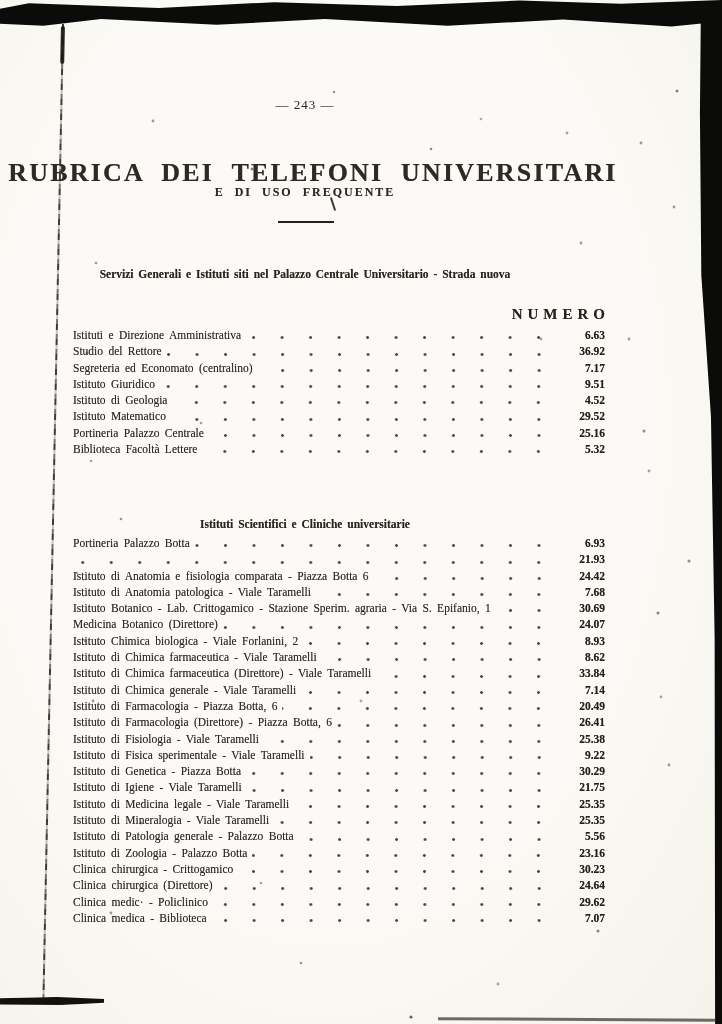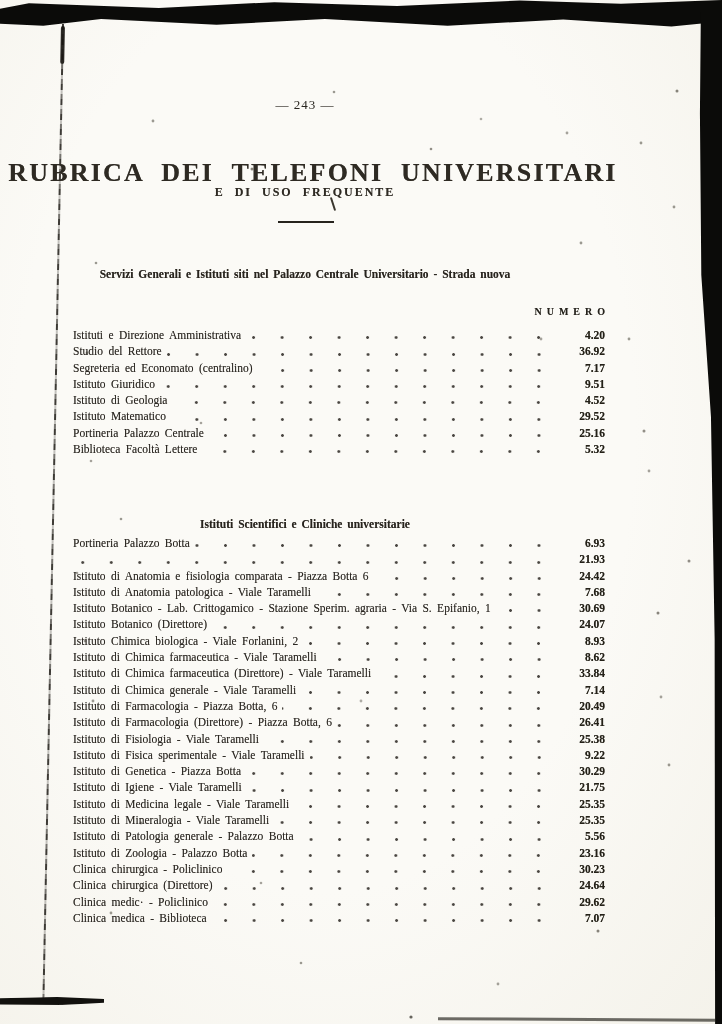--- a/index.html
+++ b/index.html
@@ -84,21 +84,21 @@
   }
   .title-rule{position:absolute;top:221px;left:278px;width:56px;height:2px;background:#26231d;}
 
   .sections{position:absolute;left:73px;top:0;width:532px;height:1024px;}
   .sec-heading{
     position:absolute;margin:0;left:0;width:464px;text-align:center;white-space:nowrap;
     font-size:11.5px;font-weight:700;word-spacing:2px;color:#28241e;
     text-shadow:0 0 .4px rgba(40,36,30,.5);
   }
   .numero{
-    position:absolute;right:0;font-size:10px;font-weight:700;letter-spacing:5px;margin-right:-5px;
+    position:absolute;right:0;font-size:15px;font-weight:700;letter-spacing:5px;margin-right:-5px;
     color:#26231d;text-shadow:0 0 .4px rgba(38,35,29,.5);
   }
   .sec-0 .sec-heading{top:268px;}
   .sec-0 .numero{top:306px;}
   .sec-0 .entries{top:327px;}
   .sec-1 .sec-heading{top:518px;}
   .sec-1 .entries{top:535px;}
 
   .entries{position:absolute;left:0;width:532px;margin:0;padding:0;list-style:none;}
   .entry{
@@ -140,21 +140,21 @@
   </div>
 
   <div class="sections">
   <section class="dir-section sec-0">
     <h3 class="sec-heading">Servizi Generali e Istituti siti nel Palazzo Centrale Universitario - Strada nuova</h3>
     <div class="numero">NUMERO</div>
     <ul class="entries">
   <li class="entry">
     <span class="label">Istituti e Direzione Amministrativa</span>
     <span class="leader"></span>
-    <span class="num">4.20</span>
+    <span class="num">6.63</span>
   </li>
 
   <li class="entry">
     <span class="label">Studio del Rettore</span>
     <span class="leader"></span>
     <span class="num">36.92</span>
   </li>
 
   <li class="entry">
     <span class="label">Segreteria ed Economato (centralino)</span>
@@ -222,21 +222,21 @@
     <span class="num">7.68</span>
   </li>
 
   <li class="entry">
     <span class="label">Istituto Botanico - Lab. Crittogamico - Stazione Sperim. agraria - Via S. Epifanio, 1</span>
     <span class="leader"></span>
     <span class="num">30.69</span>
   </li>
 
   <li class="entry">
-    <span class="label">Istituto Botanico (Direttore)</span>
+    <span class="label">Medicina Botanico (Direttore)</span>
     <span class="leader"></span>
     <span class="num">24.07</span>
   </li>
 
   <li class="entry">
     <span class="label">Istituto Chimica biologica - Viale Forlanini, 2</span>
     <span class="leader"></span>
     <span class="num">8.93</span>
   </li>
 
@@ -312,21 +312,21 @@
     <span class="num">5.56</span>
   </li>
 
   <li class="entry">
     <span class="label">Istituto di Zoologia - Palazzo Botta</span>
     <span class="leader"></span>
     <span class="num">23.16</span>
   </li>
 
   <li class="entry">
-    <span class="label">Clinica chirurgica - Policlinico</span>
+    <span class="label">Clinica chirurgica - Crittogamico</span>
     <span class="leader"></span>
     <span class="num">30.23</span>
   </li>
 
   <li class="entry">
     <span class="label">Clinica chirurgica (Direttore)</span>
     <span class="leader"></span>
     <span class="num">24.64</span>
   </li>
 

